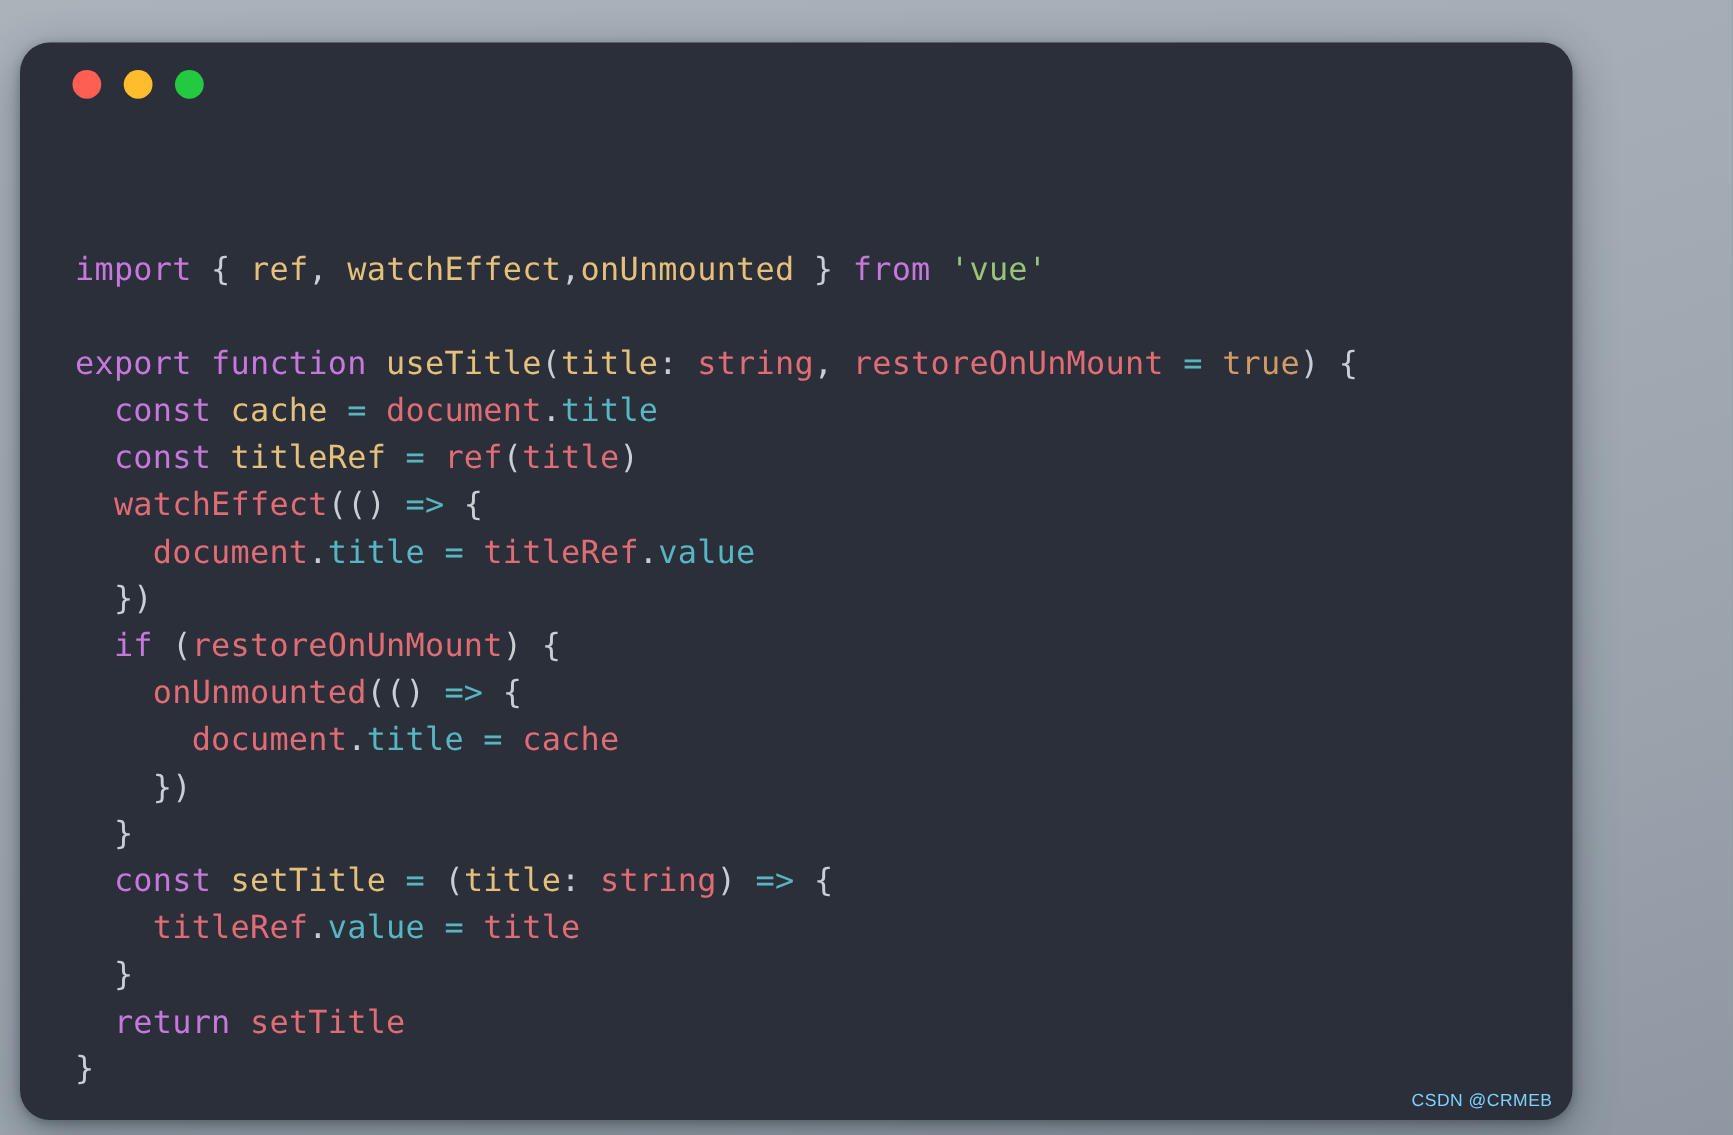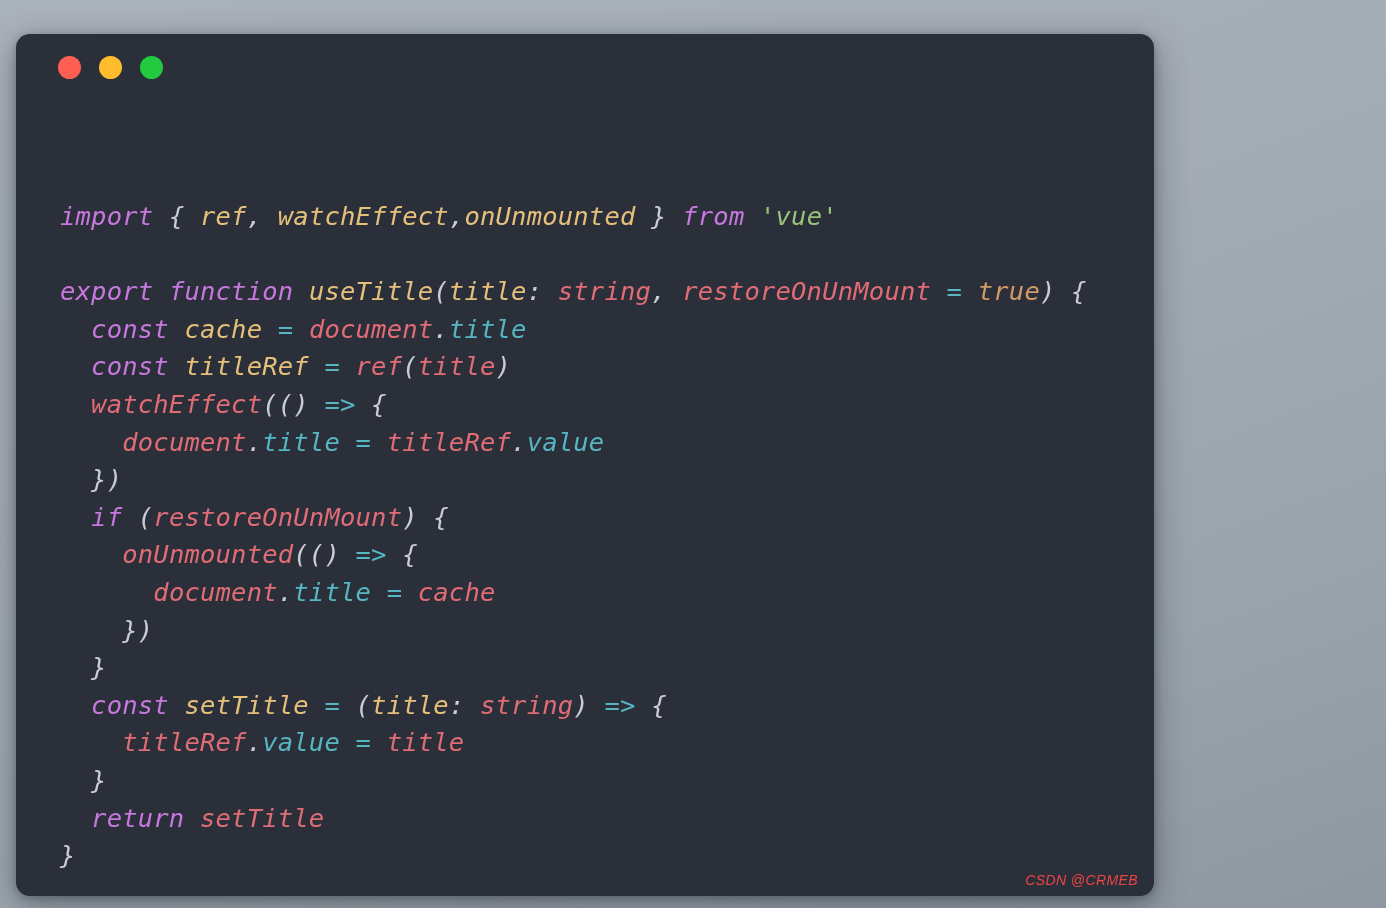--- a/index.html
+++ b/index.html
@@ -12,29 +12,28 @@
     overflow: hidden;
     background: linear-gradient(160deg, #aab2ba 0%, #a4acb5 40%, #9aa3ac 75%, #8f98a2 100%);
     font-family: "DejaVu Sans Mono", monospace;
   }
 
   
   .code-card {
     position: absolute;
     left: 16px;
     top: 34px;
-    width: 1138px;
+    width: 1242px;
     height: 862px;
     background: #2b2f3a;
-    border-radius: 14px;
+    border-radius: 24px;
     box-shadow: 0 10px 34px rgba(40,48,58,0.45),
                 0 2px 8px rgba(40,48,58,0.35);
     overflow: hidden;
     box-sizing: border-box;
-    font-style: italic;
   }
 
   .titlebar {
     position: absolute;
     left: 0; top: 0;
     width: 100%;
     height: 66px;
     display: flex;
     align-items: center;
     padding-left: 42px;
@@ -83,21 +82,21 @@
   .t-punc { color: #c9cdd4; }  
   .t-imp  { color: #e5c07b; }  
 
   
   .watermark {
     position: absolute;
     right: 16px;
     bottom: 8px;
     font-family: "Liberation Sans", sans-serif;
     font-size: 14px;
-    color: #ef4444;
+    color: #7dd3fc;
     letter-spacing: 0.4px;
     user-select: none;
   }
 </style>
 </head>
 <body>
 
 <div class="code-card">
 
   <div class="titlebar">

